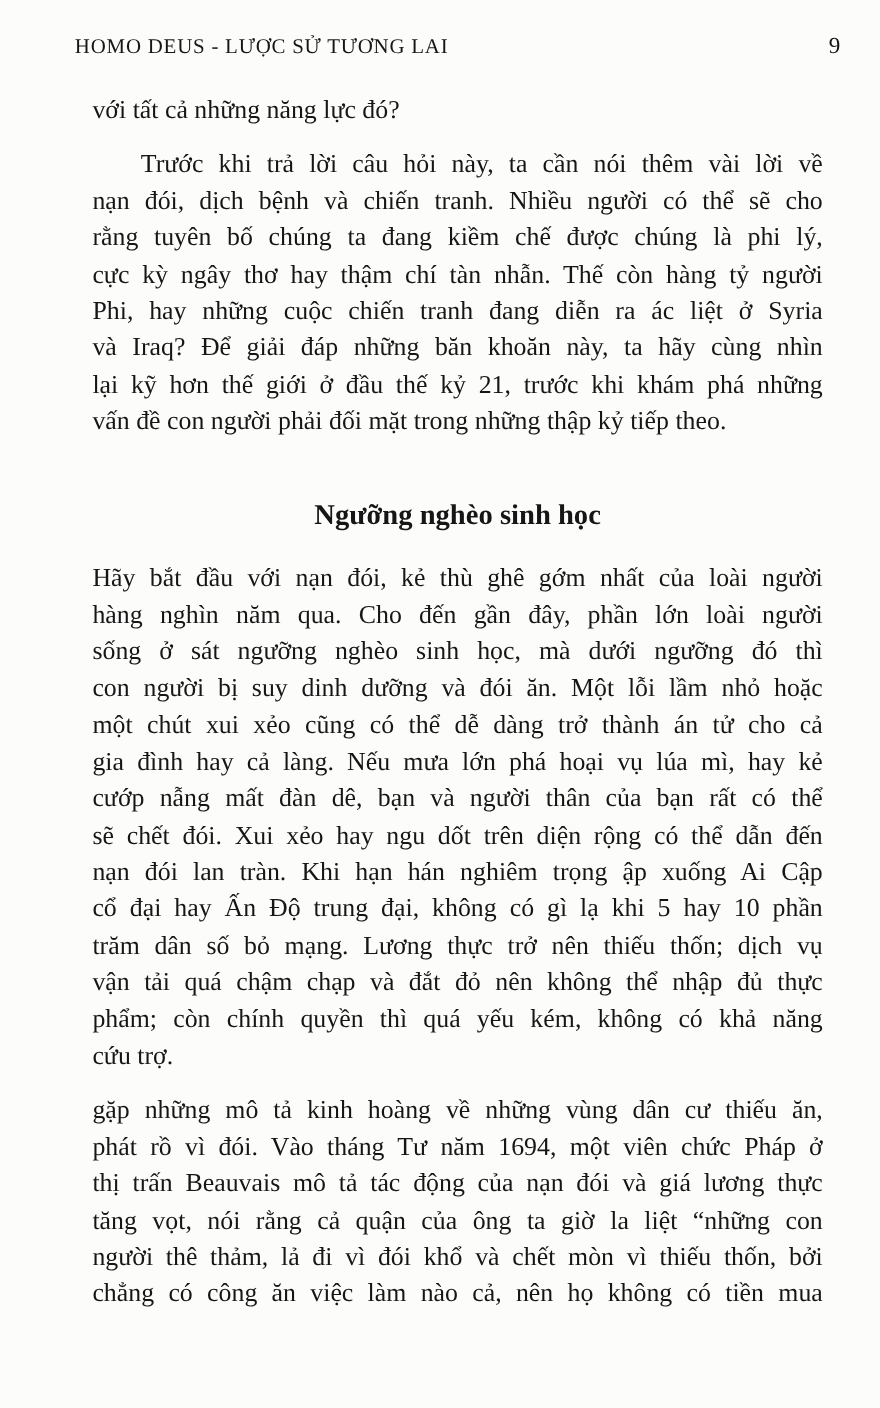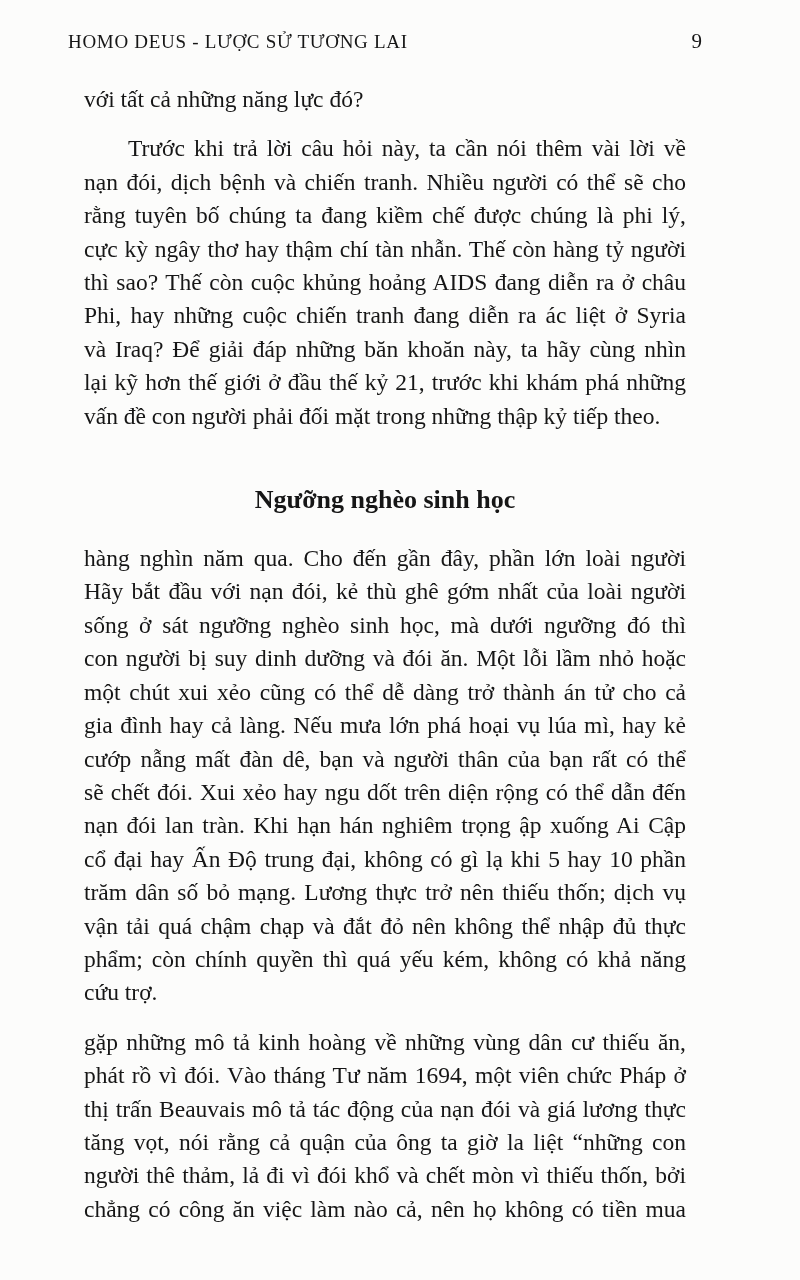--- a/index.html
+++ b/index.html
@@ -9,21 +9,21 @@
   }
   html,body{margin:0;padding:0;}
   body{
     width:800px;height:1280px;
     background:var(--paper);
     overflow:hidden;
   }
   .page{
     box-sizing:border-box;
     width:800px;height:1280px;
-    padding:30px 98px 0 68px;
+    padding:30px 36px 0 68px;
     font-family:"Liberation Serif","DejaVu Serif",serif;
     color:var(--ink);
     -webkit-font-smoothing:antialiased;
   }
   .header{
     display:flex;
     justify-content:space-between;
     align-items:baseline;
     line-height:22px;
     margin-bottom:30px;
@@ -67,30 +67,29 @@
   </div>
   <div class="body-text">
       <div class="paragraph">
         <div class="line end">với tất cả những năng lực đó?</div>
       </div>
       <div class="paragraph">
         <div class="line indent">Trước khi trả lời câu hỏi này, ta cần nói thêm vài lời về</div>
         <div class="line">nạn đói, dịch bệnh và chiến tranh. Nhiều người có thể sẽ cho</div>
         <div class="line">rằng tuyên bố chúng ta đang kiềm chế được chúng là phi lý,</div>
         <div class="line">cực kỳ ngây thơ hay thậm chí tàn nhẫn. Thế còn hàng tỷ người</div>
-        <div class="line">thì sao? Thế còn cuộc khủng hoảng AIDS đang diễn ra ở châu</div>
         <div class="line">Phi, hay những cuộc chiến tranh đang diễn ra ác liệt ở Syria</div>
         <div class="line">và Iraq? Để giải đáp những băn khoăn này, ta hãy cùng nhìn</div>
         <div class="line">lại kỹ hơn thế giới ở đầu thế kỷ 21, trước khi khám phá những</div>
         <div class="line end">vấn đề con người phải đối mặt trong những thập kỷ tiếp theo.</div>
       </div>
       <h2 class="section-heading">Ngưỡng nghèo sinh học</h2>
       <div class="paragraph">
+        <div class="line">Hãy bắt đầu với nạn đói, kẻ thù ghê gớm nhất của loài người</div>
         <div class="line">hàng nghìn năm qua. Cho đến gần đây, phần lớn loài người</div>
-        <div class="line">Hãy bắt đầu với nạn đói, kẻ thù ghê gớm nhất của loài người</div>
         <div class="line">sống ở sát ngưỡng nghèo sinh học, mà dưới ngưỡng đó thì</div>
         <div class="line">con người bị suy dinh dưỡng và đói ăn. Một lỗi lầm nhỏ hoặc</div>
         <div class="line">một chút xui xẻo cũng có thể dễ dàng trở thành án tử cho cả</div>
         <div class="line">gia đình hay cả làng. Nếu mưa lớn phá hoại vụ lúa mì, hay kẻ</div>
         <div class="line">cướp nẫng mất đàn dê, bạn và người thân của bạn rất có thể</div>
         <div class="line">sẽ chết đói. Xui xẻo hay ngu dốt trên diện rộng có thể dẫn đến</div>
         <div class="line">nạn đói lan tràn. Khi hạn hán nghiêm trọng ập xuống Ai Cập</div>
         <div class="line">cổ đại hay Ấn Độ trung đại, không có gì lạ khi 5 hay 10 phần</div>
         <div class="line">trăm dân số bỏ mạng. Lương thực trở nên thiếu thốn; dịch vụ</div>
         <div class="line">vận tải quá chậm chạp và đắt đỏ nên không thể nhập đủ thực</div>

